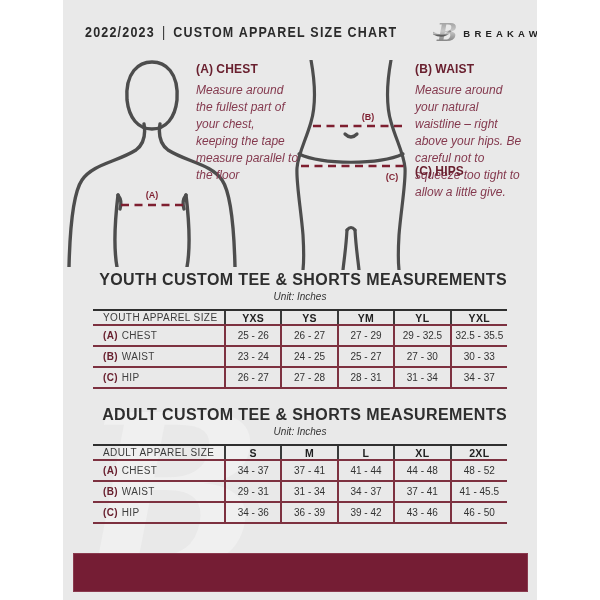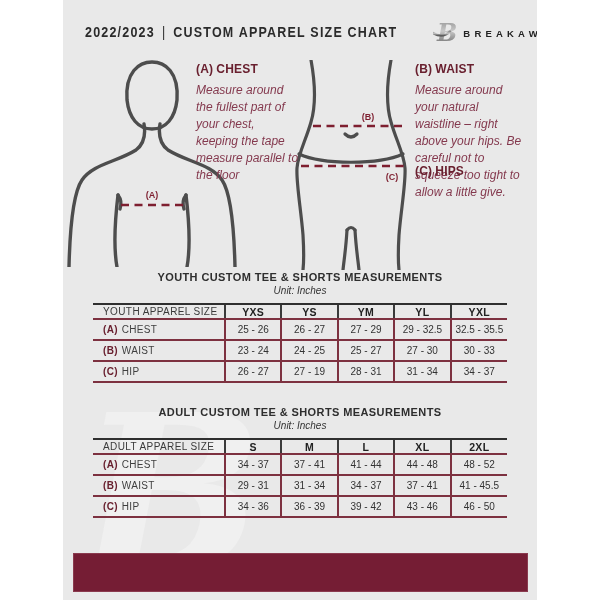--- a/index.html
+++ b/index.html
@@ -35,21 +35,21 @@
   .instr-b{left:352px;top:62px;width:112px;}
   .instr-c{left:352px;top:164px;width:112px;}
   .instr h3{font-size:12px;font-weight:bold;color:var(--maroon);letter-spacing:.2px;margin-bottom:6px;}
   .instr h3 .mk{margin-right:3px;}
   .instr p{font-size:12px;font-style:italic;color:var(--maroon-text);line-height:1.42;font-weight:500;}
 
   
   .tbl-section{position:absolute;left:30px;width:414px;z-index:2;}
   .sec-youth{top:271px;}
   .sec-adult{top:406px;}
-  .tbl-title{text-align:center;font-size:11px;font-weight:bold;color:#2e2e2e;letter-spacing:.4px;}
+  .tbl-title{text-align:right;font-size:16px;font-weight:bold;color:#2e2e2e;letter-spacing:.4px;}
   .tbl-unit{text-align:center;font-size:10px;font-style:italic;font-weight:500;color:#333;margin-top:2px;}
   table{border-collapse:collapse;width:100%;table-layout:fixed;margin-top:7px;background:transparent;}
   col.c-label{width:132px;}
   th,td{height:21px;vertical-align:middle;}
   thead th{height:15px;border-top:2px solid var(--dark);border-bottom:2px solid var(--maroon-border);}
   tbody td{border-bottom:2px solid var(--maroon-border);}
   th:not(:first-child){border-left:2px solid #3a3a3a;}
   td:not(:first-child){border-left:2px solid var(--maroon-border);font-size:10px;color:#333;text-align:center;border-radius:7px;}
   th.size-hdr{font-size:10px;font-weight:normal;color:#3a3a3a;text-align:left;padding-left:10px;letter-spacing:.4px;}
   th.size-col{font-size:10.5px;font-weight:bold;color:#222;text-align:center;letter-spacing:.3px;}
@@ -166,21 +166,21 @@
           <td class="row-label"><span class="mk">(B)</span><span>WAIST</span></td>
           <td>23 - 24</td>
           <td>24 - 25</td>
           <td>25 - 27</td>
           <td>27 - 30</td>
           <td>30 - 33</td>
         </tr>
         <tr>
           <td class="row-label"><span class="mk">(C)</span><span>HIP</span></td>
           <td>26 - 27</td>
-          <td>27 - 19</td>
+          <td>27 - 28</td>
           <td>28 - 31</td>
           <td>31 - 34</td>
           <td>34 - 37</td>
         </tr>
       </tbody>
     </table>
   </div>
 
   <div class="tbl-section sec-adult">
     <div class="tbl-title">ADULT CUSTOM TEE &amp; SHORTS MEASUREMENTS</div>

